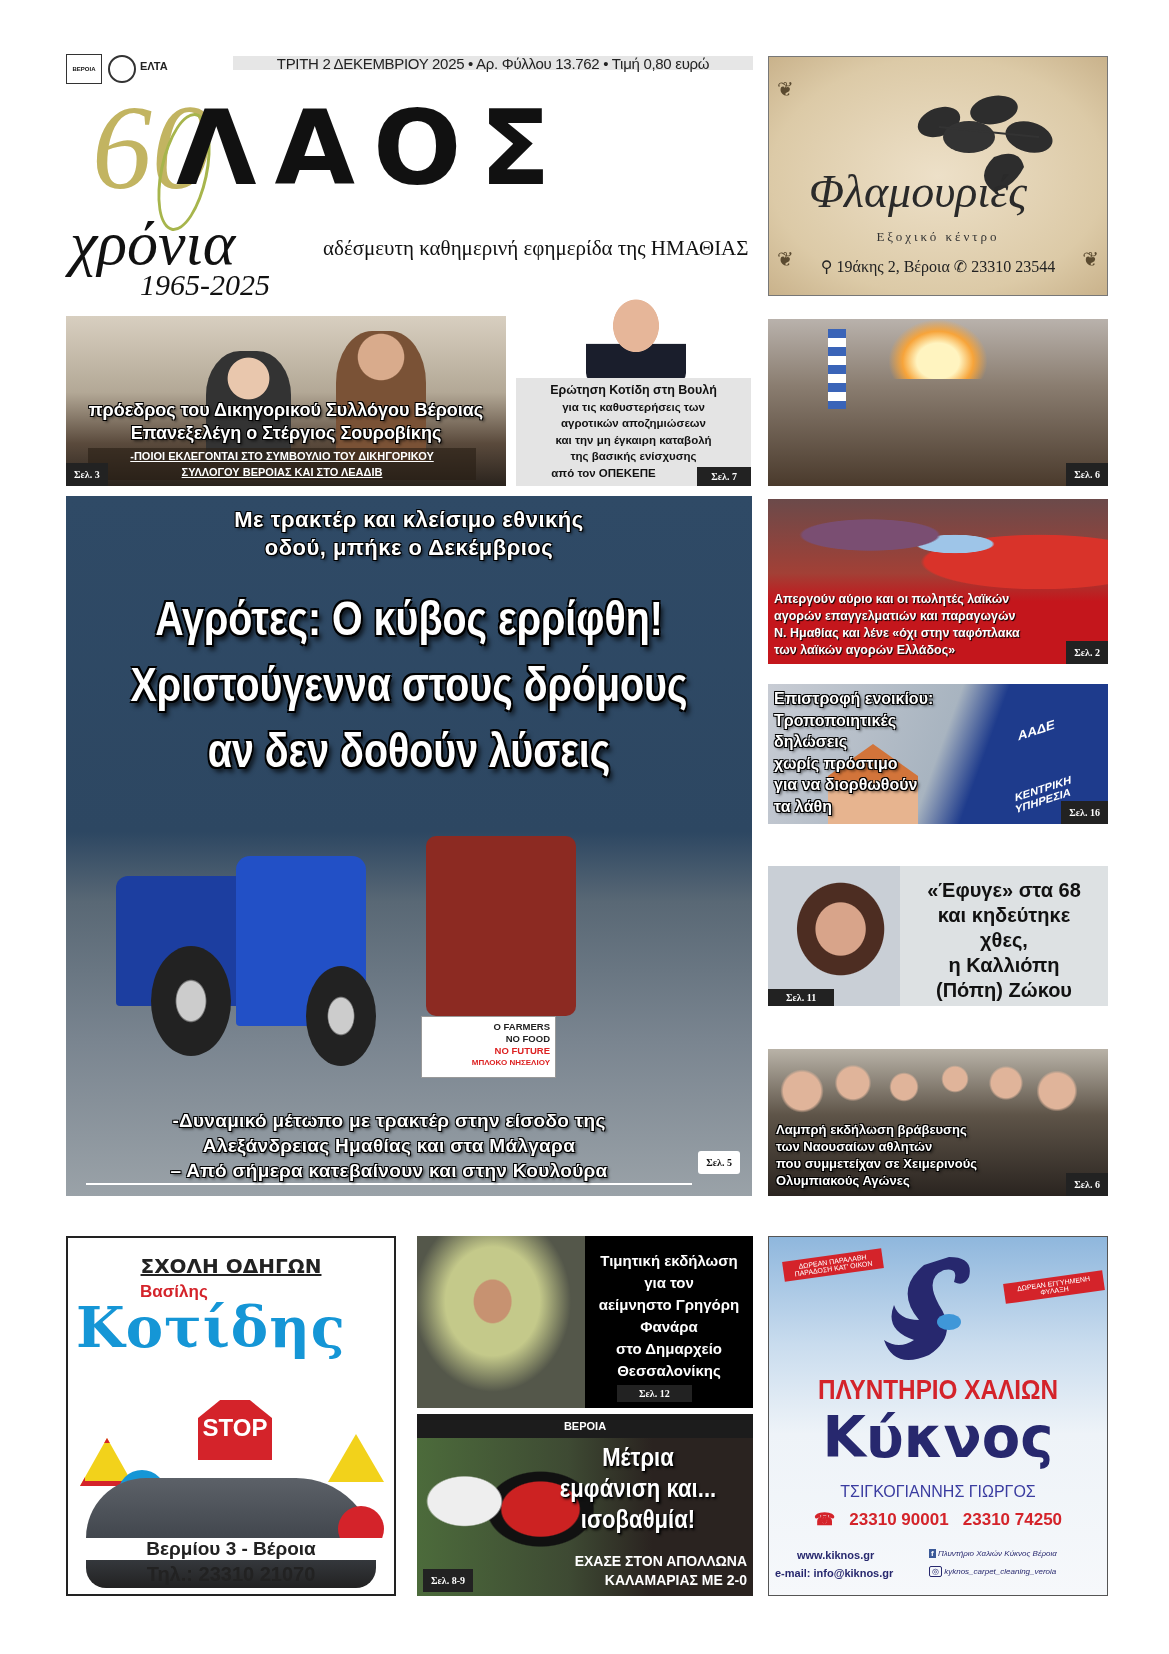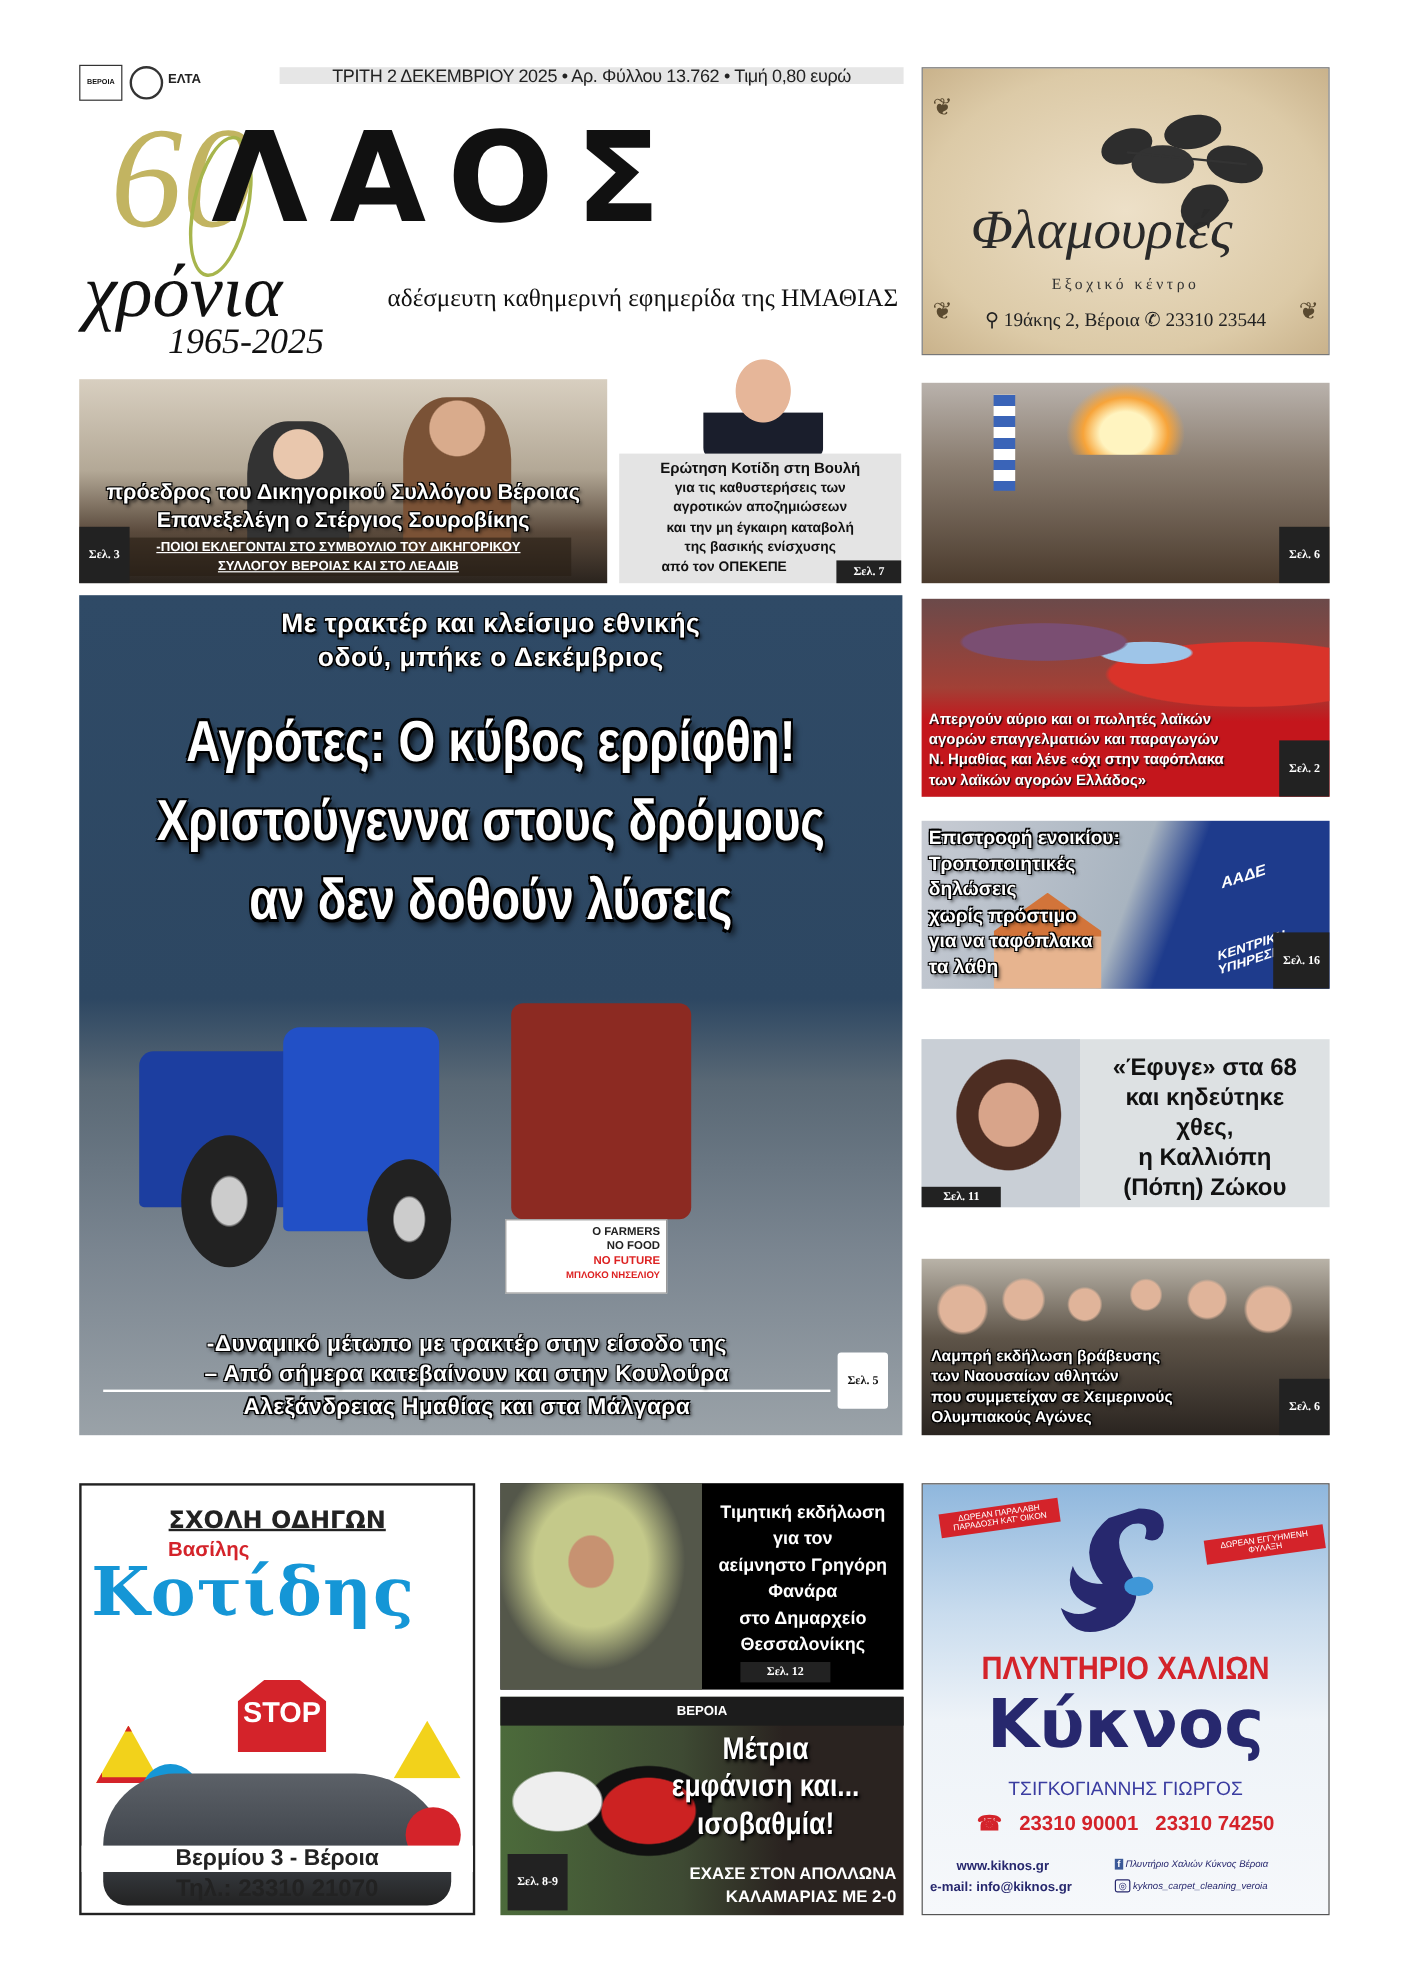--- a/index.html
+++ b/index.html
@@ -1,20 +1,20 @@
 <!DOCTYPE html>
 <html><head>
 <meta charset="utf-8">
 <style>
 *{box-sizing:border-box;margin:0;padding:0}
 html,body{width:1169px;height:1654px;background:#fff;overflow:hidden}
 body{position:relative;font-family:"Liberation Sans",sans-serif;color:#111}
 .abs{position:absolute}
 .outline{color:#fff;text-shadow:-1px -1px 0 #000,1px -1px 0 #000,-1px 1px 0 #000,1px 1px 0 #000,2px 2px 3px rgba(0,0,0,.7)}
-.pg{position:absolute;background:#222;color:#fff;font-size:10px;font-weight:bold;padding:18px 8px;font-family:"Liberation Serif",serif}
+.pg{position:absolute;background:#222;color:#fff;font-size:10px;font-weight:bold;padding:6px 8px;font-family:"Liberation Serif",serif}
 
 #topbar{left:233px;top:56px;width:520px;height:14px;background:#e6e6e6;display:flex;align-items:center;justify-content:center;font-size:15px;color:#222;font-family:"Liberation Sans",sans-serif;letter-spacing:-.3px}
 .stamp{position:absolute;top:54px;border:1px solid #333;font-size:5px;text-align:center;line-height:6px}
 #logo-60{left:92px;top:88px;font-family:"Liberation Serif",serif;font-style:italic;font-size:120px;color:#c2b461;line-height:1}
 #logo-laos{left:176px;top:96px;font-family:"DejaVu Sans",sans-serif;font-weight:bold;font-size:104px;letter-spacing:18px;color:#111;line-height:1}
 #logo-xronia{left:70px;top:212px;font-family:"Liberation Serif",serif;font-style:italic;font-size:62px;color:#111;line-height:1}
 #logo-years{left:140px;top:268px;font-family:"Liberation Serif",serif;font-style:italic;font-size:30px;color:#111}
 #tagline{left:323px;top:236px;font-family:"Liberation Serif",serif;font-size:21px;color:#111}
 
 #ad-flam{left:768px;top:56px;width:340px;height:240px;background:radial-gradient(ellipse at center,#ede0c8 0%,#dccaa7 70%,#c9b28b 100%);border:1px solid #777}
@@ -119,22 +119,22 @@
     <div>Με τρακτέρ και κλείσιμο εθνικής</div>
     <div>οδού, μπήκε ο Δεκέμβριος</div>
   </div>
   <div class="cap" style="left:0;right:0;top:90px;text-align:center;font-size:48px;line-height:66px;color:#fff;transform:scaleX(.82);text-shadow:-2px -2px 0 #000,2px -2px 0 #000,-2px 2px 0 #000,2px 2px 0 #000,4px 5px 6px rgba(0,0,0,.8)">
     <div>Αγρότες: Ο κύβος ερρίφθη!</div>
     <div>Χριστούγεννα στους δρόμους</div>
     <div>αν δεν δοθούν λύσεις</div>
   </div>
   <div class="cap outline" style="left:20px;right:60px;top:612px;text-align:center;font-size:19px;line-height:25px;letter-spacing:.3px">
     <div>-Δυναμικό μέτωπο με τρακτέρ στην είσοδο της</div>
+    <div>Αλεξάνδρειας Ημαθίας και στα Μάλγαρα</div>
     <div style="border-bottom:2px solid #fff">– Από σήμερα κατεβαίνουν και στην Κουλούρα</div>
-    <div>Αλεξάνδρειας Ημαθίας και στα Μάλγαρα</div>
   </div>
   <div class="pg" style="right:12px;bottom:22px;background:#fff;color:#111;border-radius:3px">Σελ. 5</div>
 </div>
 
 <div class="photo" style="left:768px;top:499px;width:340px;height:165px;background:linear-gradient(180deg,#6b4a4a 0%,#a24036 45%,#c4161c 62%,#c4161c 100%)">
   <div class="abs" style="left:0;top:0;width:340px;height:90px;background:radial-gradient(ellipse at 30% 40%,#7a4e72 0 20%,transparent 21%),radial-gradient(ellipse at 55% 50%,#9ec5e8 0 14%,transparent 15%),radial-gradient(ellipse at 80% 70%,#d9332a 0 30%,transparent 31%)"></div>
   <div class="cap" style="left:6px;top:92px;font-size:12.5px;line-height:17px;color:#fff;text-shadow:1px 1px 1px #000">
     <div>Απεργούν αύριο και οι πωλητές λαϊκών</div>
     <div>αγορών επαγγελματιών και παραγωγών</div>
     <div>Ν. Ημαθίας και λένε «όχι στην ταφόπλακα</div>
@@ -147,21 +147,21 @@
   <div class="abs" style="left:60px;top:60px;width:90px;height:80px;background:linear-gradient(180deg,#d2743a 0 45%,#e7b48f 46%);clip-path:polygon(50% 0,100% 40%,100% 100%,0 100%,0 40%)"></div>
   <div class="abs" style="left:200px;top:0;width:140px;height:140px;color:#fff;font-size:13px;font-weight:bold;transform:skewY(-18deg)">
     <div style="position:absolute;left:50px;top:38px">ΑΑΔΕ</div>
     <div style="position:absolute;left:30px;top:100px;width:90px;text-align:center;font-size:11px">ΚΕΝΤΡΙΚΗ ΥΠΗΡΕΣΙΑ</div>
   </div>
   <div class="cap outline" style="left:6px;top:4px;font-size:16px;line-height:21.5px">
     <div>Επιστροφή ενοικίου:</div>
     <div>Τροποποιητικές</div>
     <div>δηλώσεις</div>
     <div>χωρίς πρόστιμο</div>
-    <div>για να ταφόπλακα</div>
+    <div>για να διορθωθούν</div>
     <div>τα λάθη</div>
   </div>
   <div class="pg" style="right:0;bottom:0">Σελ. 16</div>
 </div>
 
 <div class="abs" style="left:768px;top:866px;width:340px;height:140px;background:#dde1e3">
   <div class="abs" style="left:0;top:0;width:132px;height:140px;background:radial-gradient(ellipse at 55% 45%,#d8a48a 0 24%,#4d2d22 25% 42%,#c9cfd6 43%)"></div>
   <div class="cap" style="left:132px;right:0;top:12px;text-align:center;font-size:20px;line-height:25px;color:#111">
     <div>«Έφυγε» στα 68</div>
     <div>και κηδεύτηκε</div>

